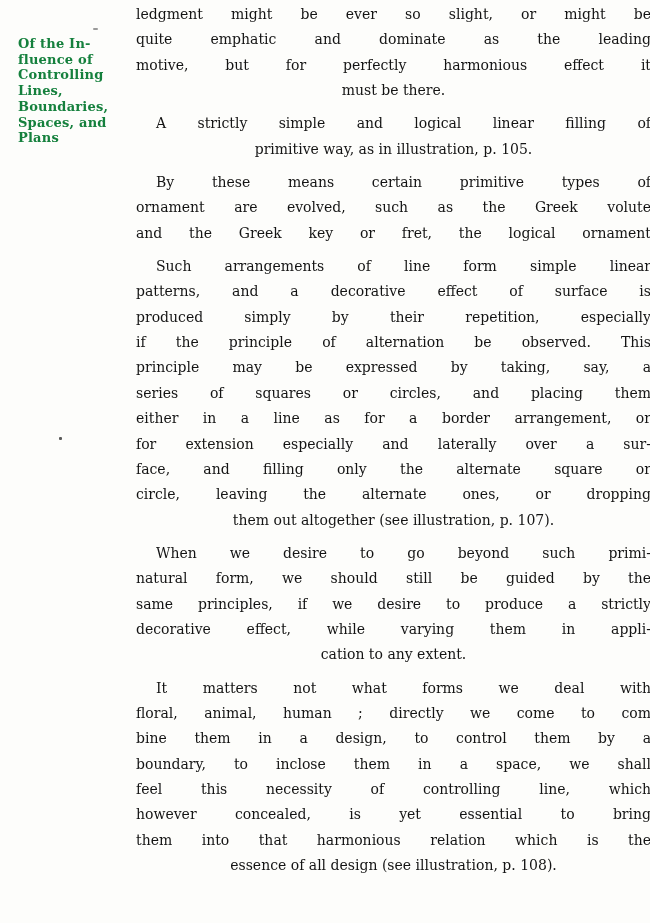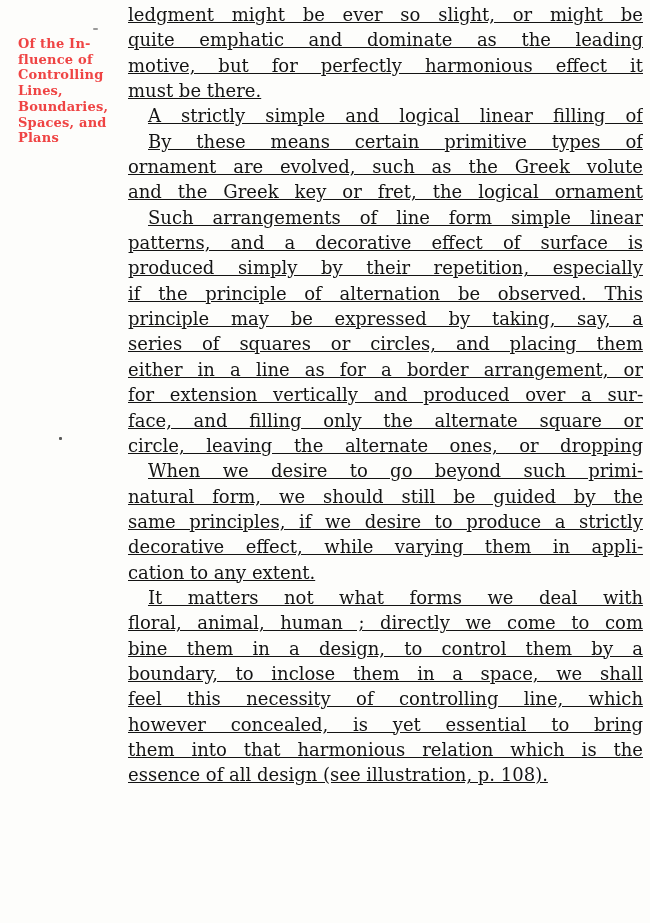--- a/index.html
+++ b/index.html
@@ -19,44 +19,44 @@
   .margin-note {
     position: absolute;
     left: 18px;
     top: 36px;
     width: 106px;
     font-family: "DejaVu Serif", serif;
     font-weight: 700;
     font-size: 13px;
     line-height: 15.7px;
     letter-spacing: 0.2px;
-    color: #ef4444;
+    color: #15803d;
   }
   .main-text {
     position: absolute;
-    left: 128px;
+    left: 136px;
     top: 2px;
     width: 515px;
-    font-size: 18px;
-    text-decoration: underline;
+    font-size: 14px;
   }
   .ln {
     height: 25.35px;
     line-height: 25.35px;
     overflow: hidden;
-    text-align: left;
+    text-align: center;
     white-space: nowrap;
   }
   .ln.j {
     text-align: justify;
     text-align-last: justify;
     white-space: normal;
   }
   .ln.ind {
     text-indent: 20px;
+    margin-top: 8px;
   }
   .speck {
     position: absolute;
     background: #5a5a5a;
     border-radius: 1px;
   }
   .speck-a { left: 59px; top: 437px; width: 3px; height: 3px; }
   .speck-b { left: 93px; top: 28px; width: 5px; height: 1.5px; background: #9a9a9a; }
 </style>
 </head>
@@ -78,39 +78,41 @@
 
     <div>
       <div class="ln j">ledgment might be ever so slight, or might be</div>
       <div class="ln j">quite emphatic and dominate as the leading</div>
       <div class="ln j">motive, but for perfectly harmonious effect it</div>
       <div class="ln">must be there.</div>
     </div>
 
     <div>
       <div class="ln j ind">A strictly simple and logical linear filling of</div>
+      <div class="ln">primitive way, as in illustration, p. 105.</div>
     </div>
 
     <div>
       <div class="ln j ind">By these means certain primitive types of</div>
       <div class="ln j">ornament are evolved, such as the Greek volute</div>
       <div class="ln j">and the Greek key or fret, the logical ornament</div>
     </div>
 
     <div>
       <div class="ln j ind">Such arrangements of line form simple linear</div>
       <div class="ln j">patterns, and a decorative effect of surface is</div>
       <div class="ln j">produced simply by their repetition, especially</div>
       <div class="ln j">if the principle of alternation be observed. This</div>
       <div class="ln j">principle may be expressed by taking, say, a</div>
       <div class="ln j">series of squares or circles, and placing them</div>
       <div class="ln j">either in a line as for a border arrangement, or</div>
-      <div class="ln j">for extension vertically and produced over a sur-</div>
+      <div class="ln j">for extension especially and laterally over a sur-</div>
       <div class="ln j">face, and filling only the alternate square or</div>
       <div class="ln j">circle, leaving the alternate ones, or dropping</div>
+      <div class="ln">them out altogether (see illustration, p. 107).</div>
     </div>
 
     <div>
       <div class="ln j ind">When we desire to go beyond such primi-</div>
       <div class="ln j">natural form, we should still be guided by the</div>
       <div class="ln j">same principles, if we desire to produce a strictly</div>
       <div class="ln j">decorative effect, while varying them in appli-</div>
       <div class="ln">cation to any extent.</div>
     </div>
 

